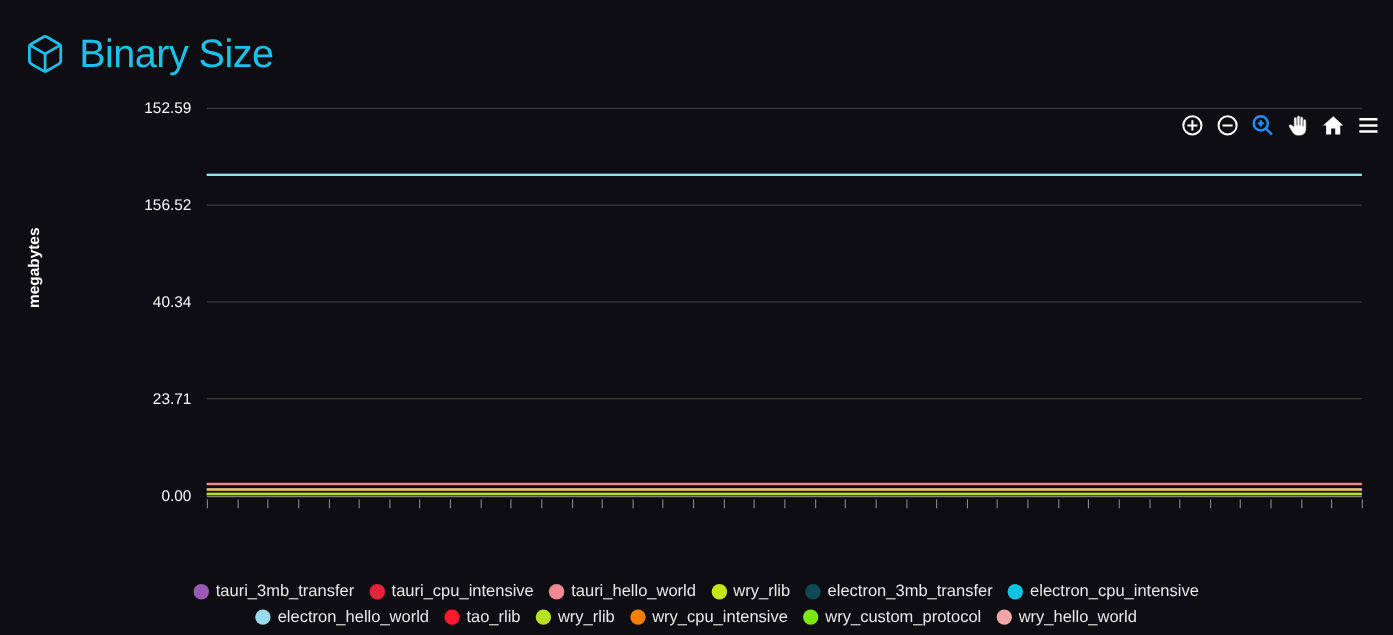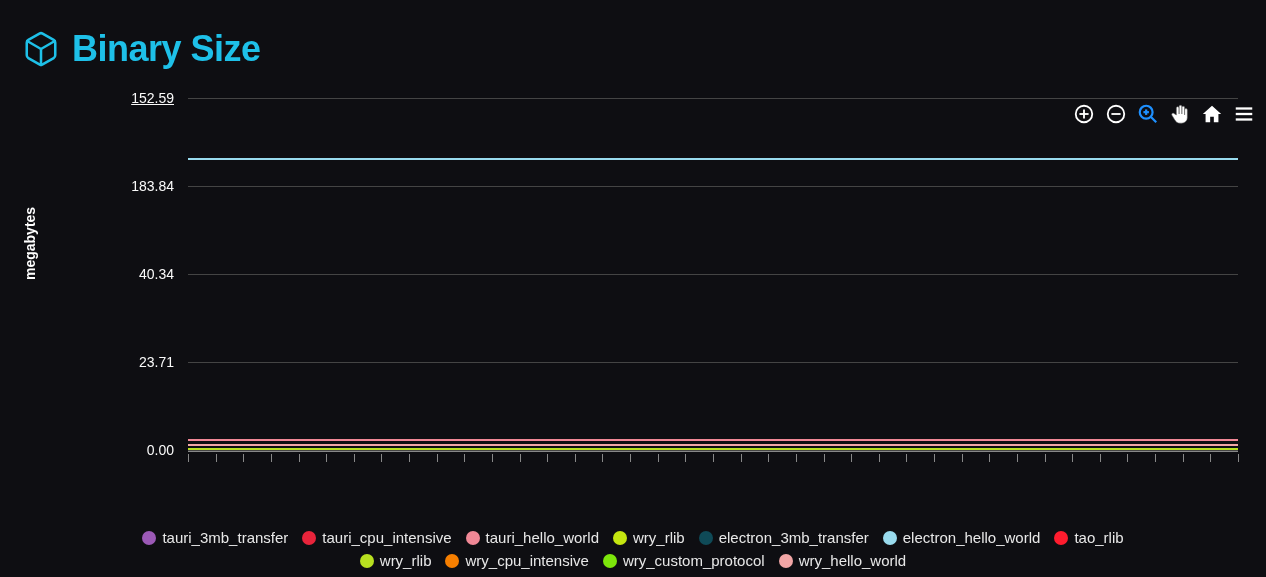--- a/index.html
+++ b/index.html
@@ -13,21 +13,21 @@
     }
     .header {
       display: flex;
       align-items: center;
       gap: 12px;
       padding: 28px 22px 8px 22px;
     }
     .header .title {
       color: #1ec0e8;
       font-size: 36px;
-      font-weight: 700;
+      font-weight: 400;
       letter-spacing: -0.5px;
     }
     .header svg { display: block; }
     .toolbar {
       position: absolute;
       top: 102px;
       right: 10px;
       display: flex;
       align-items: center;
       gap: 8px;
@@ -248,23 +248,23 @@
       <div class="xtick" style="left: 97.3684%;"></div>
       <div class="xtick" style="left: 100%;"></div>
     </div>
 <div class="gridline" style="top: 352px;"></div>
     <div class="ytick" style="top: 352px;">0.00</div>
     <div class="gridline" style="top: 263.994px;"></div>
     <div class="ytick" style="top: 263.994px;">23.71</div>
     <div class="gridline" style="top: 176.012px;"></div>
     <div class="ytick" style="top: 176.012px;">40.34</div>
     <div class="gridline" style="top: 88.0058px;"></div>
-    <div class="ytick" style="top: 88.0058px;">183.84</div>
+    <div class="ytick" style="top: 88.0058px;">156.52</div>
     <div class="gridline" style="top: 0px;"></div>
-    <div class="ytick" style="top: 0px; text-decoration: underline;">152.59</div>
+    <div class="ytick" style="top: 0px;">152.59</div>
   </div>
 
 <div class="legend" id="legend">
     <div class="legend-item">
       <span class="swatch" style="background: rgb(155, 89, 182);"></span>
       <span>tauri_3mb_transfer</span>
     </div>
     <div class="legend-item">
       <span class="swatch" style="background: rgb(232, 36, 59);"></span>
       <span>tauri_cpu_intensive</span>
@@ -275,20 +275,24 @@
     </div>
     <div class="legend-item">
       <span class="swatch" style="background: rgb(197, 230, 16);"></span>
       <span>wry_rlib</span>
     </div>
     <div class="legend-item">
       <span class="swatch" style="background: rgb(15, 74, 87);"></span>
       <span>electron_3mb_transfer</span>
     </div>
     <div class="legend-item">
+      <span class="swatch" style="background: rgb(10, 194, 226);"></span>
+      <span>electron_cpu_intensive</span>
+    </div>
+    <div class="legend-item">
       <span class="swatch" style="background: rgb(153, 219, 238);"></span>
       <span>electron_hello_world</span>
     </div>
     <div class="legend-item">
       <span class="swatch" style="background: rgb(255, 28, 46);"></span>
       <span>tao_rlib</span>
     </div>
     <div class="legend-item">
       <span class="swatch" style="background: rgb(184, 224, 32);"></span>
       <span>wry_rlib</span>

